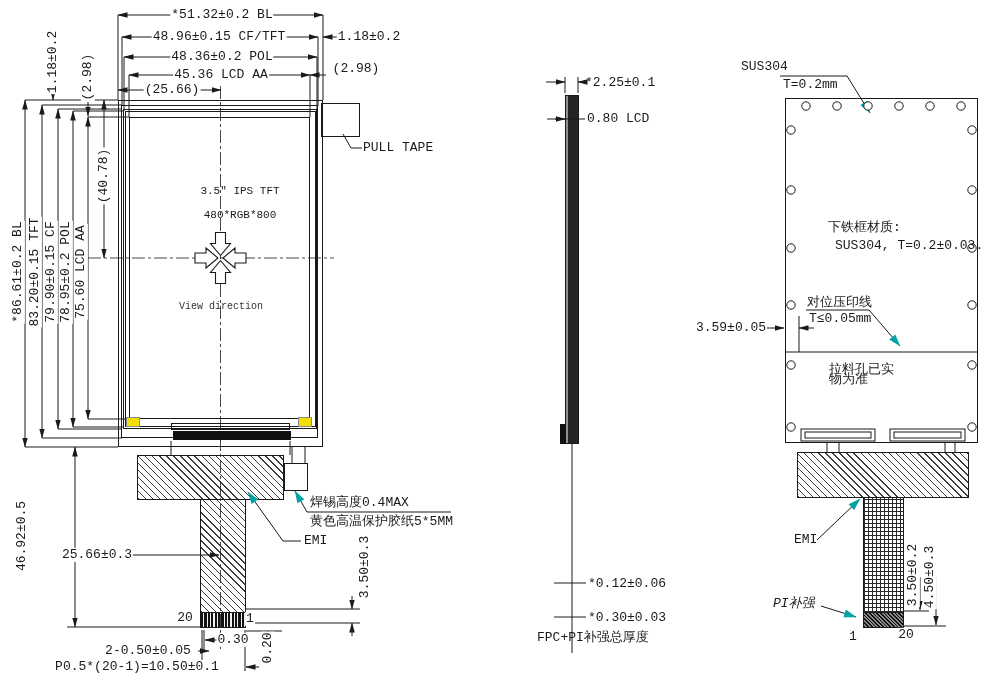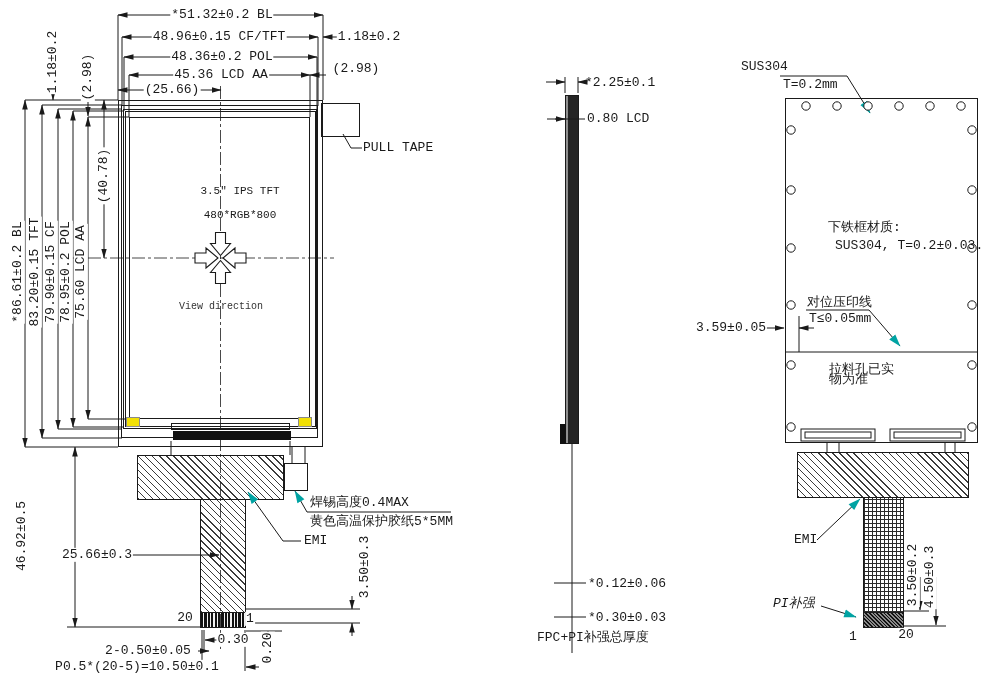--- a/index.html
+++ b/index.html
@@ -224,21 +224,21 @@
   <div class="t la" style="left:362px;top:141px;">PULL TAPE</div>
   <div class="t la nb" style="left:309px;top:496px;">焊锡高度0.4MAX</div>
   <div class="t la nb" style="left:309px;top:515px;">黄色高温保护胶纸5*5MM</div>
   <div class="t la nb" style="left:303px;top:534px;">EMI</div>
   <div class="t v" style="left:22px;top:536px;">46.92±0.5</div>
   <div class="t" style="left:81px;top:555px;margin-left:16px;">25.66±0.3</div>
   <div class="t v" style="left:365px;top:567px;">3.50±0.3</div>
   <div class="t v" style="left:268px;top:648px;">0.20</div>
   <div class="t" style="left:233px;top:640px;">0.30</div>
   <div class="t" style="left:148px;top:651px;">2-0.50±0.05</div>
-  <div class="t" style="left:137px;top:667px;">P0.5*(20-5)=10.50±0.1</div>
+  <div class="t" style="left:137px;top:667px;">P0.5*(20-1)=10.50±0.1</div>
   <div class="t" style="left:185px;top:618px;">20</div>
   <div class="t" style="left:250px;top:619px;">1</div>
 
   <div class="t la nb" style="left:584px;top:76px;">*2.25±0.1</div>
   <div class="t la nb" style="left:586px;top:112px;">0.80 LCD</div>
   <div class="t la nb" style="left:587px;top:577px;">*0.12±0.06</div>
   <div class="t la nb" style="left:587px;top:611px;">*0.30±0.03</div>
   <div class="t la nb" style="left:536px;top:631px;">FPC+PI补强总厚度</div>
 
   <div class="t la nb" style="left:740px;top:60px;">SUS304</div>

